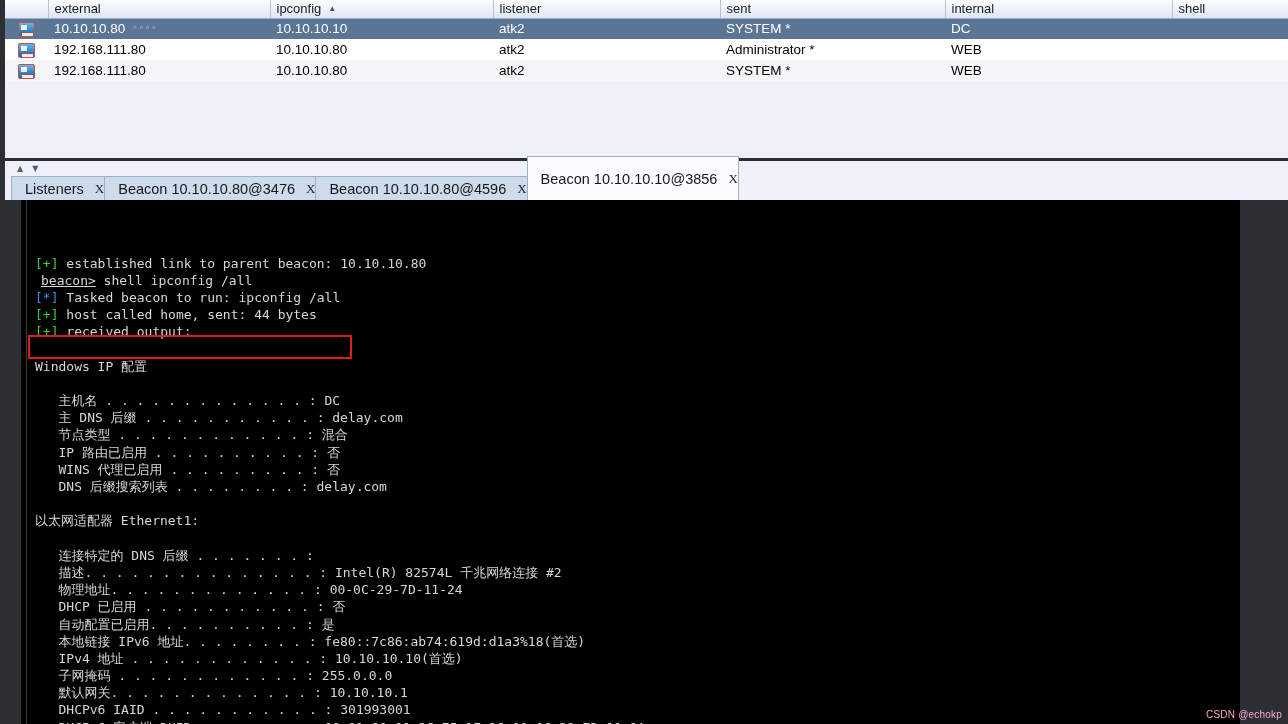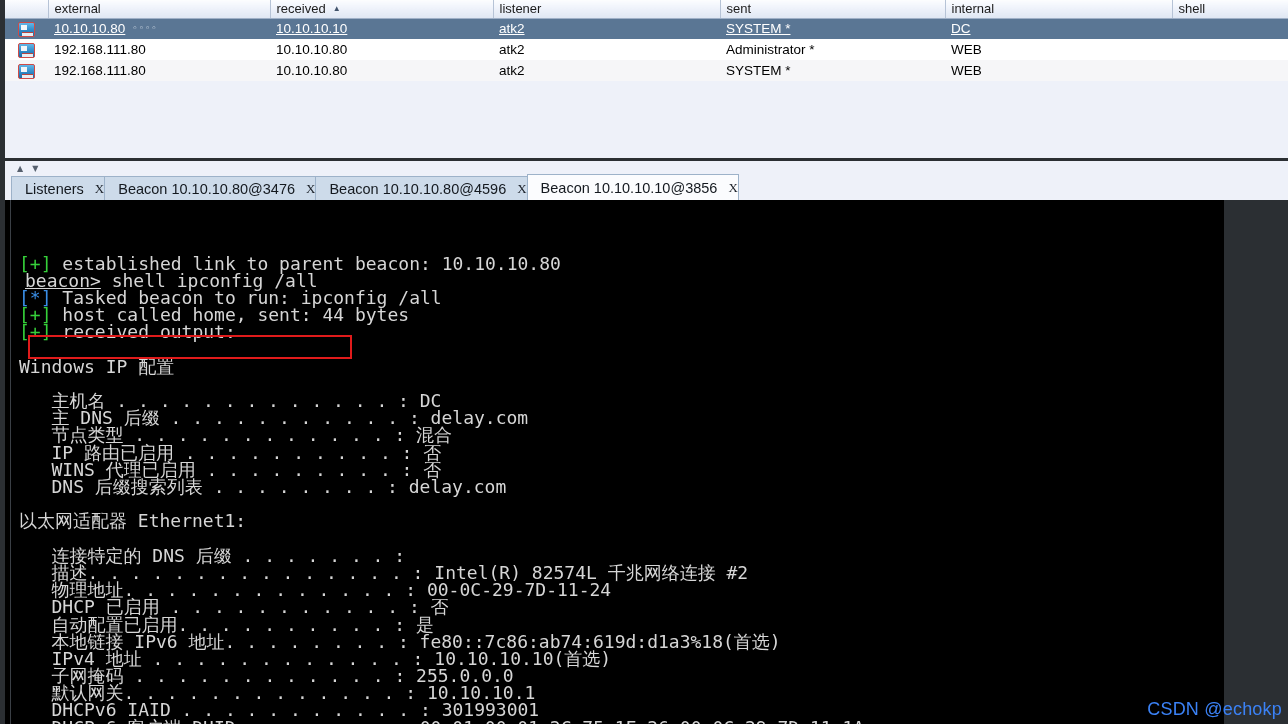--- a/index.html
+++ b/index.html
@@ -56,21 +56,21 @@
   }
   table.beacons td {
     height: 21px;
     padding: 0 0 0 6px;
     font-size: 13.5px;
     color: #000000;
     white-space: nowrap;
     overflow: hidden;
     vertical-align: middle;
   }
-  tr.row-sel td { background: #5a7694; color: #ffffff; text-decoration: underline; }
+  tr.row-sel td { background: #5a7694; color: #ffffff; }
   tr.row-odd  td { background: #ffffff; }
   tr.row-even td { background: #f6f6f8; }
   tr.row-pad td { background: #eef1f9; height: 14px; }
 
   
   .host-ico {
     position: relative;
     width: 17px; height: 15px;
     margin: 1px 0 0 7px;
     border: 1px solid #d04a46;
@@ -151,35 +151,35 @@
     cursor: pointer;
   }
   .tab .x {
     font-size: 13px;
     color: #1b2028;
     font-family: "Liberation Serif", serif;
   }
   .tab.active {
     background: #fbfcfe;
     border-color: #9db2c9;
-    height: 26px;
+    height: 44px;
     z-index: 3;
     position: relative;
   }
 
   
   .console {
     position: absolute;
-    left: 0; top: 200px;
+    left: 16px; top: 200px;
     width: 1224px; height: 524px;
     background: #000000;
     border-left: 5px solid #2b2f33;
     padding: 3px 0 0 14px;
     font-family: "DejaVu Sans Mono", monospace;
-    font-size: 18px;
+    font-size: 13px;
     line-height: 17.2px;
     color: #d6d6d6;
     white-space: pre;
     overflow: hidden;
   }
   .console .gutter {
     position: absolute; left: 5px; top: 0;
     width: 4px; height: 524px;
     background: #000;
     border-left: 1px solid #3a3f45;
@@ -194,22 +194,22 @@
     left: 28px; top: 335px;
     width: 324px; height: 24px;
     border: 2px solid #e01b1b;
     pointer-events: none;
   }
 
   .watermark {
     position: absolute;
     right: 6px; bottom: 4px;
     font-family: "Liberation Sans", sans-serif;
-    font-size: 18px;
-    color: #3b82f6;
+    font-size: 10px;
+    color: #f9a8d4;
     letter-spacing: .2px;
   }
 </style>
 </head>
 <body>
 
 <div id="app">
 
   <div class="table-panel">
     <table class="beacons">
@@ -219,21 +219,21 @@
         <col style="width:223px">
         <col style="width:227px">
         <col style="width:225px">
         <col style="width:227px">
         <col style="width:116px">
       </colgroup>
       <thead>
         <tr>
           <th class="c-icon"></th>
           <th><span>external</span></th>
-          <th><span>received</span><span class="sort-arrow">▲</span></th>
+          <th><span>ipconfig</span><span class="sort-arrow">▲</span></th>
           <th><span>listener</span></th>
           <th><span>sent</span></th>
           <th><span>internal</span></th>
           <th style="border-right:none"><span>shell</span></th>
         </tr>
       </thead>
       <tbody>
         <tr class="row-sel">
           <td>
               <div class="host-ico"></div>

